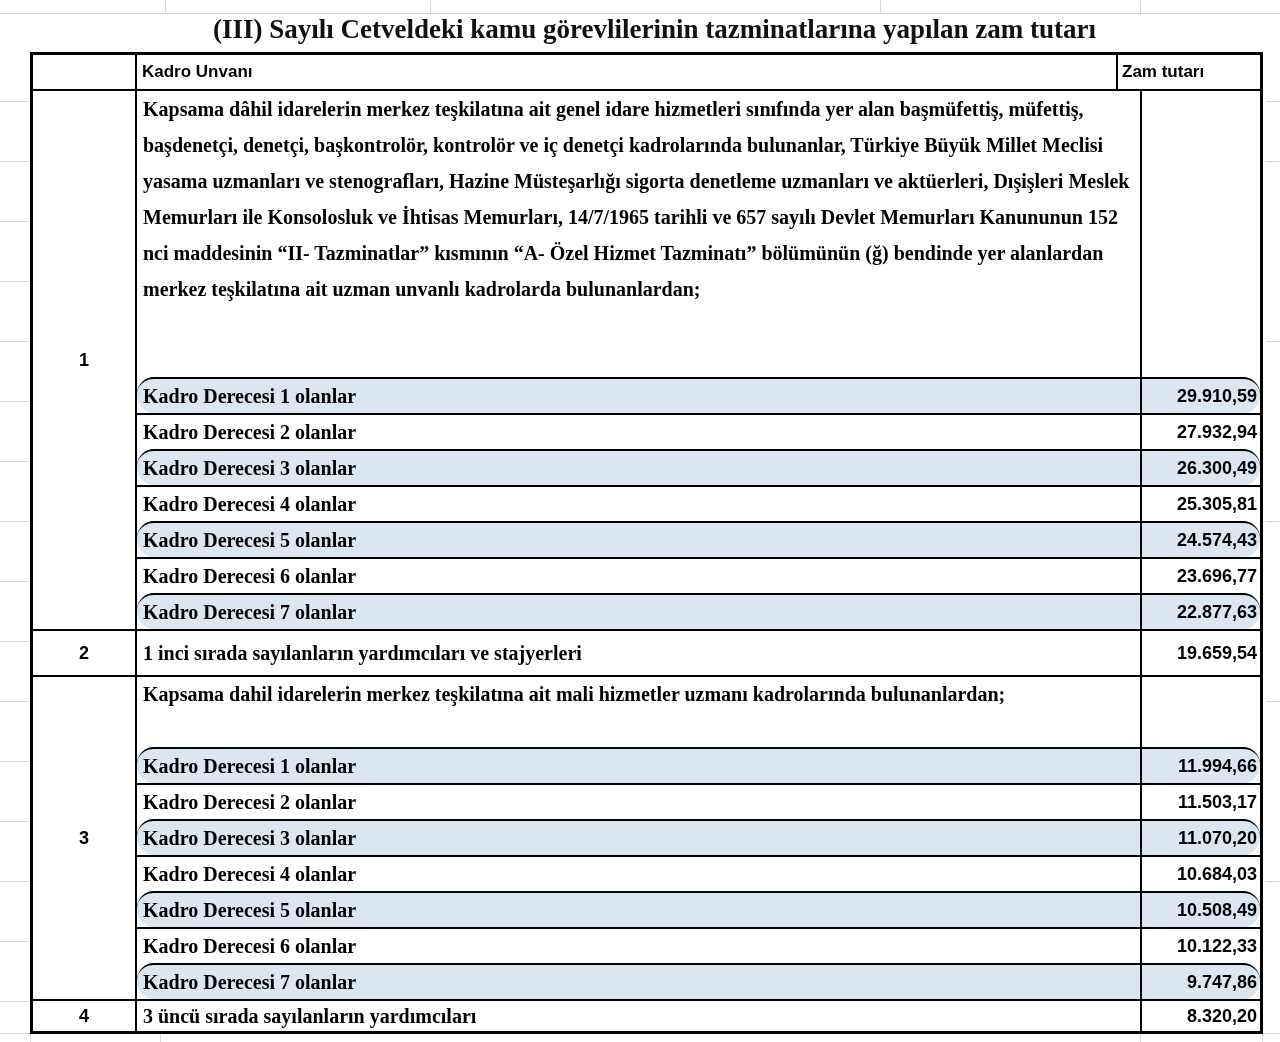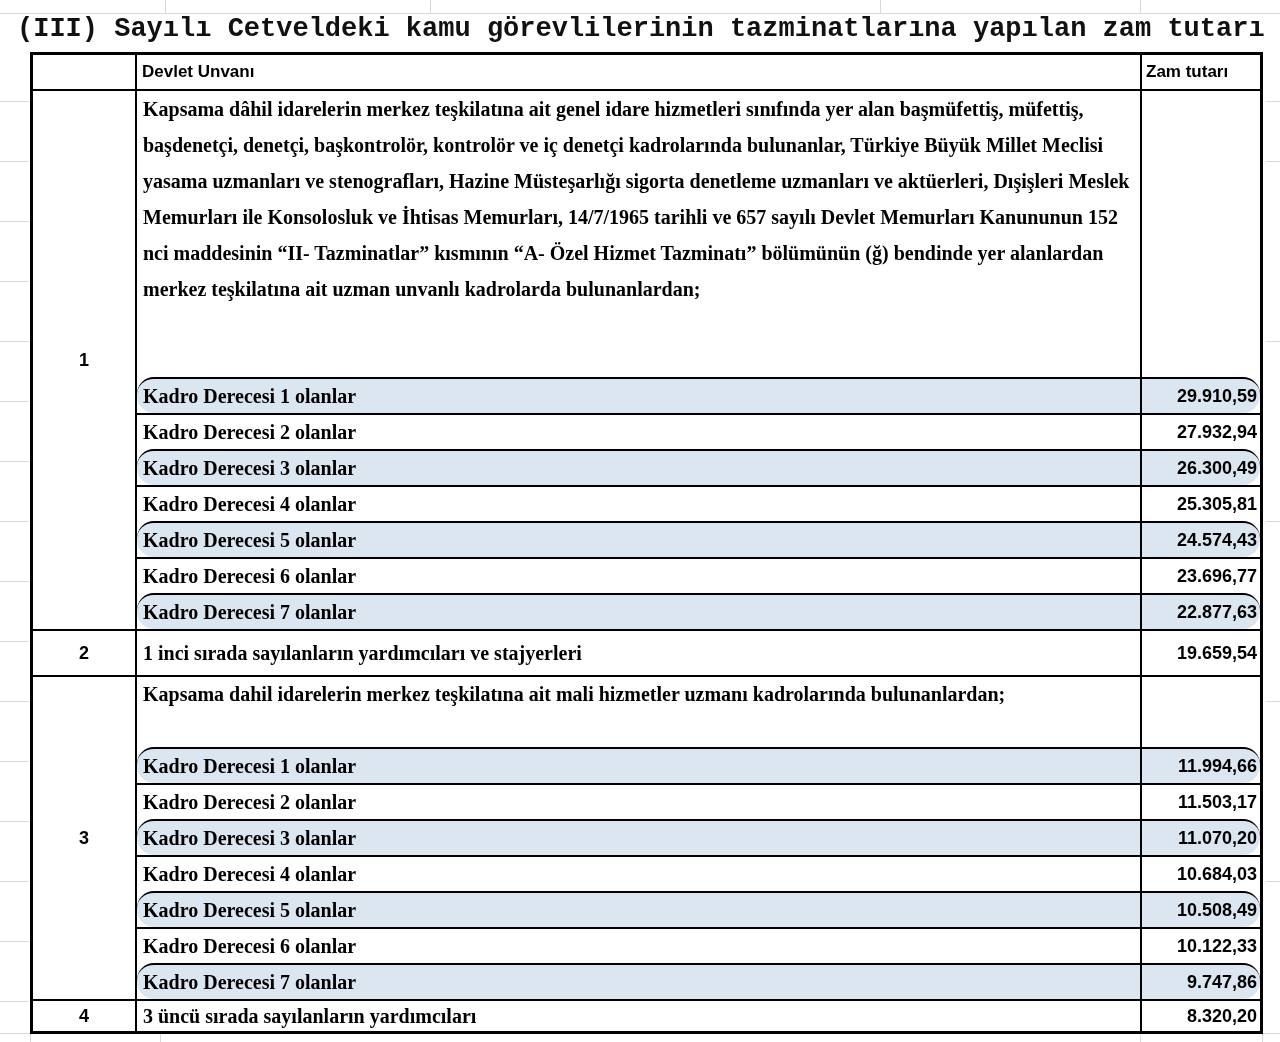--- a/index.html
+++ b/index.html
@@ -10,38 +10,38 @@
     overflow:hidden;
     font-family:"Liberation Sans",sans-serif;
     color:#000;
   }
   
   .grid-h{position:absolute;height:1px;background:#d9d9d9;}
   .grid-v{position:absolute;width:1px;background:#d9d9d9;}
 
   
   .title{
-    position:absolute;left:17px;top:8px;width:1233px;height:42px;
+    position:absolute;left:38px;top:8px;width:1233px;height:42px;
     line-height:42px;text-align:center;
     font-weight:bold;font-size:27px;color:#111;
-    font-family:Liberation Mono, monospace;
+    font-family:Liberation Serif, serif;
     white-space:nowrap;
   }
 
   
   .tbl{
     position:absolute;left:30px;top:52px;width:1233px;
     border:3px solid #000;background:#fff;
     box-sizing:border-box;
   }
   .hdr{display:flex;height:34px;border-bottom:2px solid #000;}
   .hdr .c-no{width:104px;border-right:2px solid #000;box-sizing:border-box;}
   .hdr .c-label{flex:1;display:flex;align-items:center;padding-left:5px;
     font-weight:bold;font-size:17px;}
-  .hdr .c-val{width:120px;border-left:2px solid #000;box-sizing:border-box;
+  .hdr .c-val{width:144px;border-left:2px solid #000;box-sizing:border-box;
     display:flex;align-items:center;padding-left:4px;
     font-weight:bold;font-size:17px;}
 
   .section{display:flex;}
   .section + .section{border-top:2px solid #000;}
   .no-cell{
     width:104px;border-right:2px solid #000;box-sizing:border-box;
     display:flex;align-items:center;justify-content:center;
     font-weight:bold;font-size:18px;background:#fff;
   }
@@ -119,21 +119,21 @@
     <div class="grid-h" style="left:0;top:1033px;width:30px;"></div>
     <div class="grid-h" style="left:1263px;top:1033px;width:17px;"></div>
   </div>
 
   <div class="title">(III) Sayılı Cetveldeki kamu görevlilerinin tazminatlarına yapılan zam tutarı</div>
 
   <div class="tbl">
 
     <div class="hdr">
       <div class="c-no"></div>
-      <div class="c-label">Devlet Unvanı</div>
+      <div class="c-label">Kadro Unvanı</div>
       <div class="c-val">Zam tutarı</div>
     </div>
 
     <div class="section">
       <div class="no-cell">1</div>
       <div class="body">
         <div class="row para-row para-1">
           <div class="label-cell">Kapsama dâhil idarelerin merkez teşkilatına ait genel idare hizmetleri sınıfında yer alan başmüfettiş, müfettiş, başdenetçi, denetçi, başkontrolör, kontrolör ve iç denetçi kadrolarında bulunanlar, Türkiye Büyük Millet Meclisi yasama uzmanları ve stenografları, Hazine Müsteşarlığı sigorta denetleme uzmanları ve aktüerleri, Dışişleri Meslek Memurları ile Konsolosluk ve İhtisas Memurları, 14/7/1965 tarihli ve 657 sayılı Devlet Memurları Kanununun 152 nci maddesinin “II- Tazminatlar” kısmının “A- Özel Hizmet Tazminatı” bölümünün (ğ) bendinde yer alanlardan merkez teşkilatına ait uzman unvanlı kadrolarda bulunanlardan;</div>
           <div class="value-cell"></div>
         </div>

